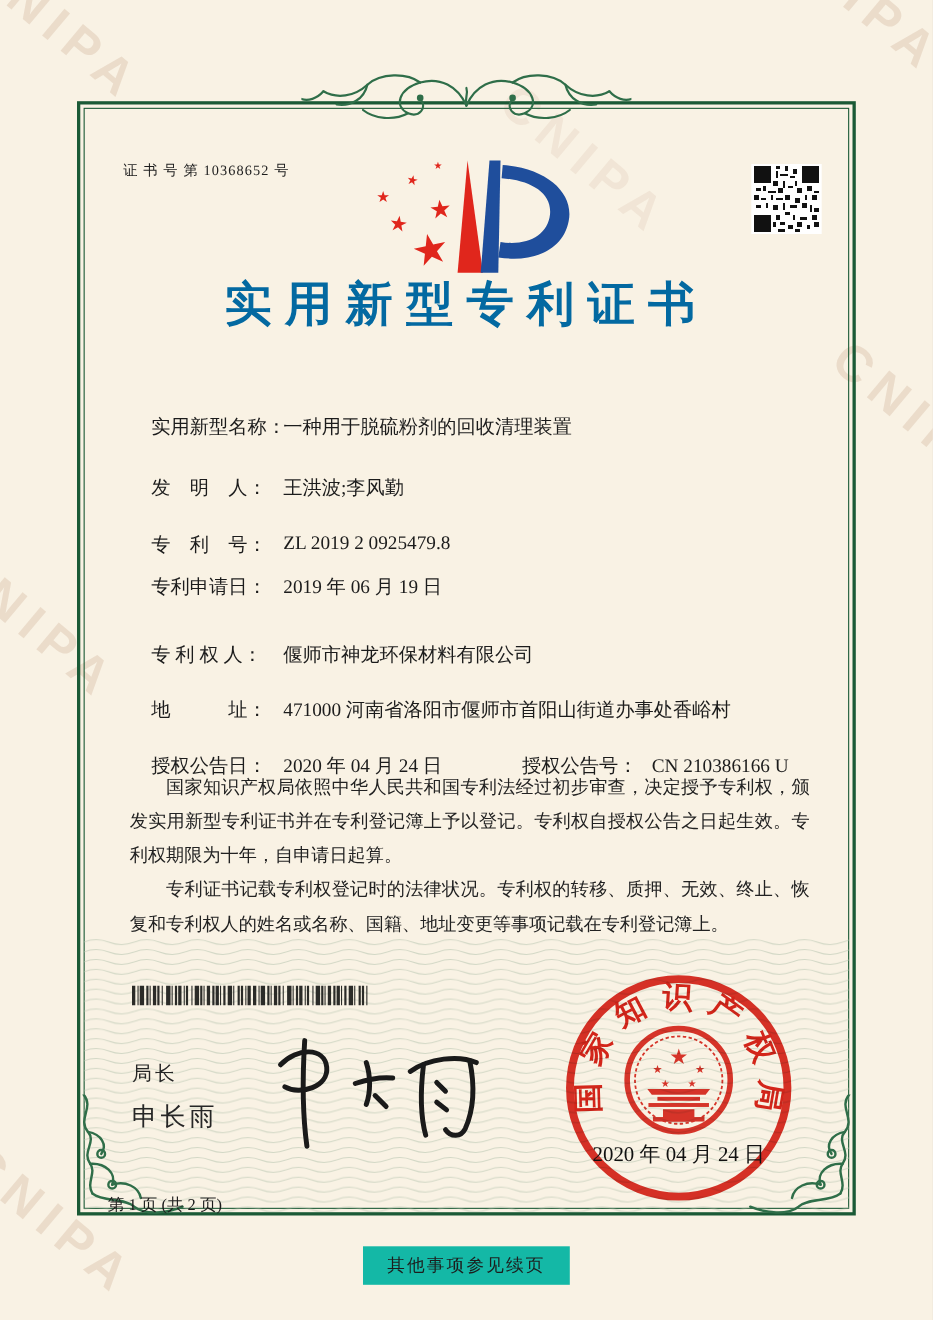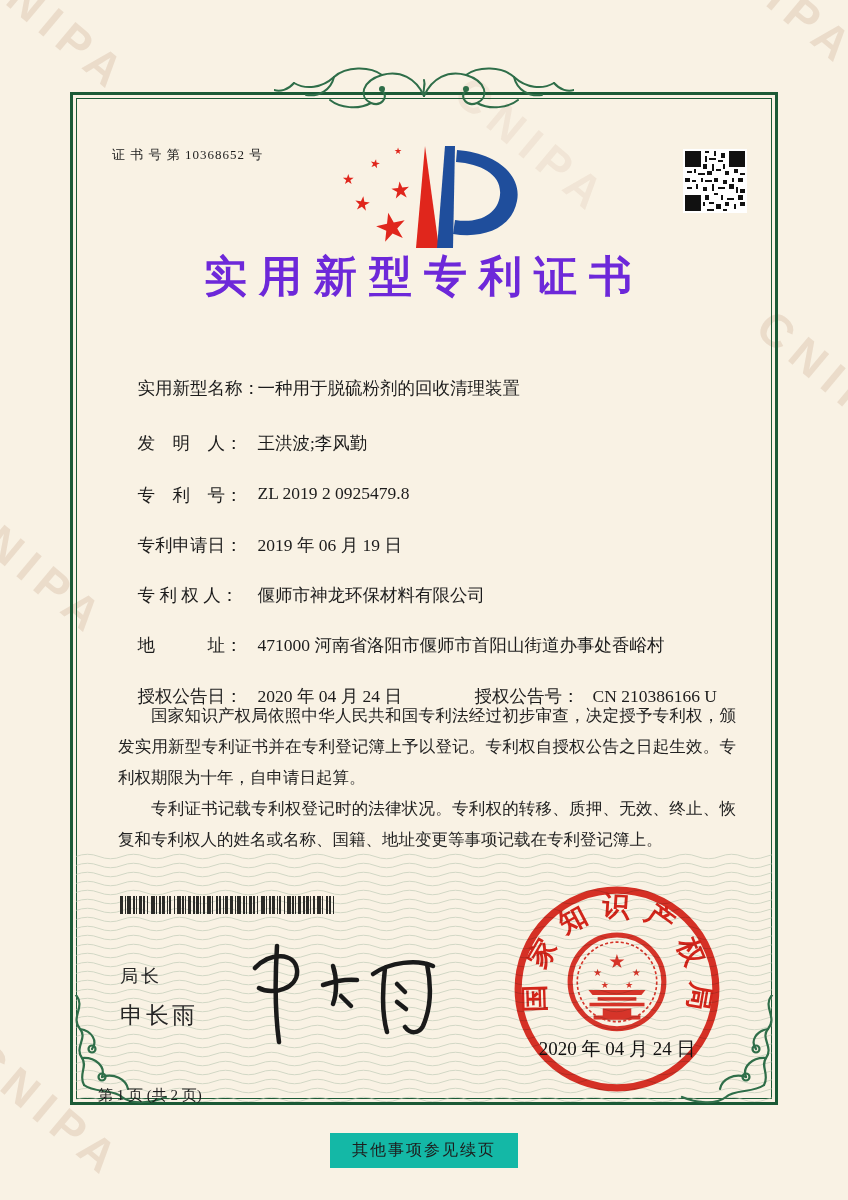--- a/index.html
+++ b/index.html
@@ -26,21 +26,21 @@
   .ornament-top { position:absolute; left:274px; top:62px; z-index:4; }
   .corner-orn { position:absolute; z-index:4; }
   .cert-no {
     position:absolute; left:112px; top:146px; z-index:5;
     font-size:13px; white-space:pre; letter-spacing:1px;
   }
   .logo { position:absolute; left:336px; top:138px; z-index:5; }
   .qr { position:absolute; left:683px; top:149px; z-index:5; }
   .title {
     position:absolute; left:0; top:248px; width:100%; text-align:center; z-index:5;
-    font-size:43px; font-weight:700; letter-spacing:12px; color:#6d28d9;
+    font-size:43px; font-weight:700; letter-spacing:12px; color:#0369a1;
   }
   .frow { position:absolute; left:120px; width:620px; font-size:17.5px; z-index:5; white-space:pre; }
   .flabel { display:inline-block; width:120px; white-space:pre; vertical-align:top; }
   .fvalue { white-space:pre; }
   .fvalue-w { display:inline-block; width:217px; white-space:pre; }
   .paras {
     position:absolute; left:118px; top:700px; width:618px; z-index:5;
     font-size:16.5px; line-height:1.88; text-align:justify; color:#222;
   }
   .paras p { text-indent:2em; }
@@ -208,21 +208,21 @@
 
   <div class="frow" style="top:355px;">
     <span class="flabel">实用新型名称：</span><span class="fvalue">一种用于脱硫粉剂的回收清理装置</span>
   </div>
   <div class="frow" style="top:410px;">
     <span class="flabel">发　明　人：</span><span class="fvalue">王洪波;李风勤</span>
   </div>
   <div class="frow" style="top:462px;">
     <span class="flabel">专　利　号：</span><span class="fvalue">ZL 2019 2 0925479.8</span>
   </div>
-  <div class="frow" style="top:512px;">
+  <div class="frow" style="top:500px;">
     <span class="flabel">专利申请日：</span><span class="fvalue">2019 年 06 月 19 日</span>
   </div>
   <div class="frow" style="top:562px;">
     <span class="flabel">专 利 权 人：</span><span class="fvalue">偃师市神龙环保材料有限公司</span>
   </div>
   <div class="frow" style="top:612px;">
     <span class="flabel">地　　　址：</span><span class="fvalue">471000 河南省洛阳市偃师市首阳山街道办事处香峪村</span>
   </div>
   <div class="frow" style="top:663px;">
     <span class="flabel">授权公告日：</span><span class="fvalue-w">2020 年 04 月 24 日</span><span class="flabel" style="width:118px;">授权公告号：</span><span class="fvalue">CN 210386166 U</span>

